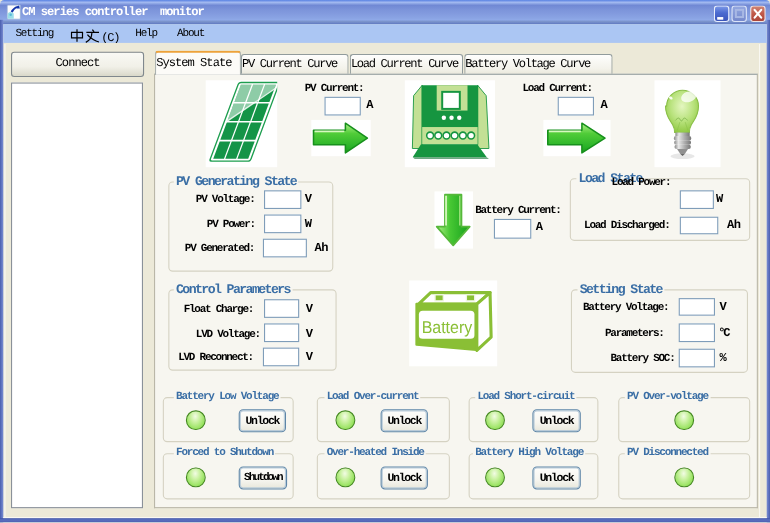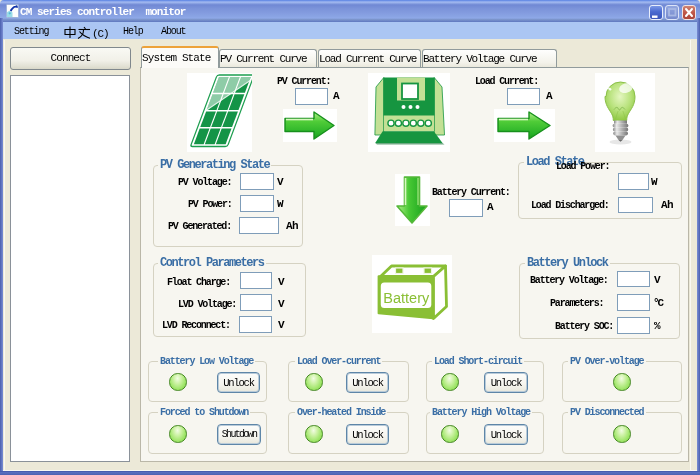--- a/index.html
+++ b/index.html
@@ -44,21 +44,21 @@
 
 
 .grp { border:1px solid #d5d2c2; border-radius:4px; }
 .grplbl { position:absolute; font-size:12px; font-weight:bold; letter-spacing:-1.45px; color:#3a6ea5; background:#f7f6f0; padding:0 2px; white-space:pre; }
 
 
 .led { width:17.5px; height:17.5px; border-radius:50%; border:1.5px solid #448821;
   background:radial-gradient(ellipse at 47% 28%, #f2fce4 0%, #ccf2a4 32%, #9ce465 68%, #82d148 100%); }
 .sbtn { border:1px solid #5e86a8; box-shadow:inset 0 0 0 1px #b9cbd9; border-radius:4px; text-align:center;
   background:linear-gradient(180deg,#fdfdfb 0%,#f6f5ef 60%,#e8e7db 100%);
-  font-size:10.5px; font-weight:normal; letter-spacing:-1.2px; color:#000; }
+  font-size:10.5px; font-weight:bold; letter-spacing:-1.2px; color:#000; }
 </style>
 </head>
 <body>
 <div class="abs" id="titlebar"></div>
 <svg class="abs" style="left:6px;top:4px" width="13" height="14" viewBox="0 0 14 15">
   <rect x="0.5" y="0.5" width="13" height="14" rx="1" fill="#fdfdfd" stroke="#9ab0d8" stroke-width="1"></rect>
   <path d="M1,9 C4,6 6,8 7,9 L7,14 L1,14 Z" fill="#9adce8"></path>
   <path d="M6,8 C8,4 10,3 13,2 L9,2 C7,3 5,5 4,7 Z" fill="#1133aa"></path>
   <path d="M8,3 L12,1 L13,4 C11,4 9,4 8,3 Z" fill="#1133aa"></path>
   <circle cx="4" cy="10" r="1.2" fill="#58b8d8"></circle>
@@ -277,21 +277,21 @@
 <div class="abs inp" style="left:240px;top:272px;width:32px;height:17px"></div>
 <div class="abs unit" style="left:278px;top:276px">V</div>
 <div class="abs lbl" style="left:178px;top:299px">LVD Voltage:</div>
 <div class="abs inp" style="left:240px;top:294px;width:32px;height:17px"></div>
 <div class="abs unit" style="left:278px;top:298px">V</div>
 <div class="abs lbl" style="left:162px;top:320px">LVD Reconnect:</div>
 <div class="abs inp" style="left:239px;top:316px;width:33px;height:17px"></div>
 <div class="abs unit" style="left:278px;top:319px">V</div>
 
 <div class="abs grp" style="left:519px;top:263px;width:161px;height:76px"></div>
-<div class="abs grplbl" style="left:525px;top:256px">Battery Unlock</div>
+<div class="abs grplbl" style="left:525px;top:256px">Setting State</div>
 <div class="abs lbl" style="left:530px;top:275px">Battery Voltage:</div>
 <div class="abs inp" style="left:617px;top:271px;width:33px;height:16px"></div>
 <div class="abs unit" style="left:654px;top:274px">V</div>
 <div class="abs lbl" style="left:550px;top:298px">Parameters:</div>
 <div class="abs inp" style="left:617px;top:294px;width:33px;height:17px"></div>
 <div class="abs unit" style="left:653px;top:297px;letter-spacing:-2px">°C</div>
 <div class="abs lbl" style="left:555px;top:321px">Battery SOC:</div>
 <div class="abs inp" style="left:617px;top:317px;width:33px;height:17px"></div>
 <div class="abs unit" style="left:654px;top:320px">%</div>
 

